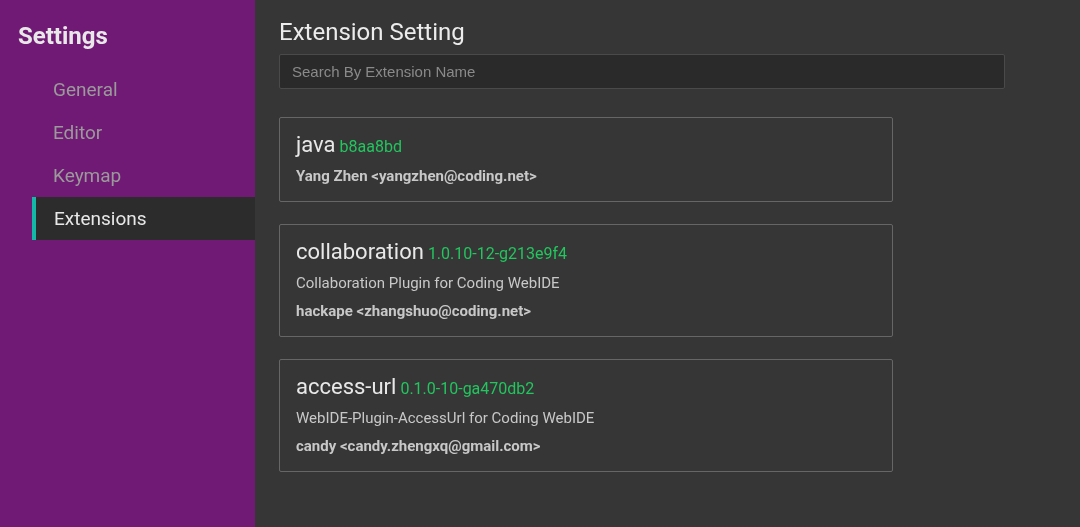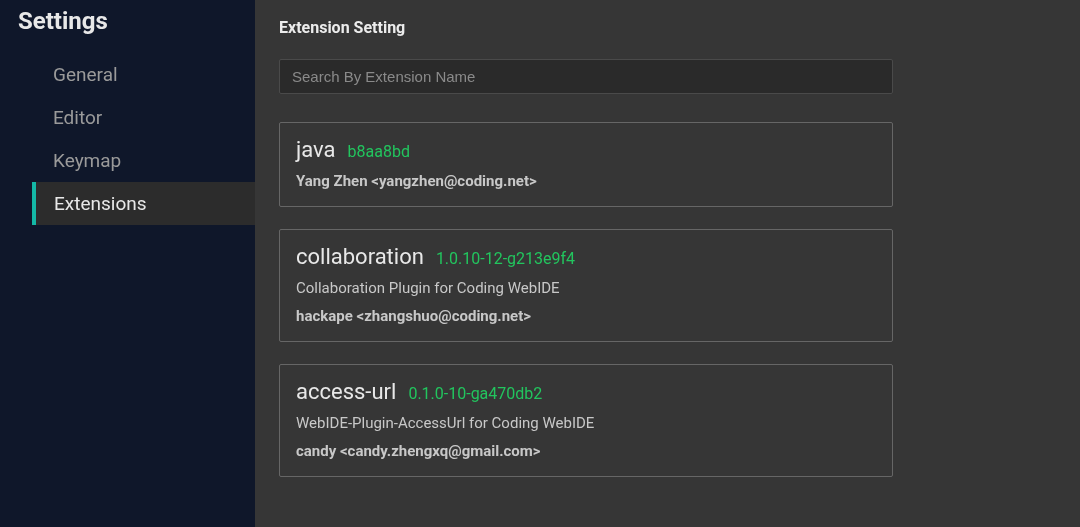--- a/index.html
+++ b/index.html
@@ -11,22 +11,22 @@
       font-family: -apple-system, BlinkMacSystemFont, "Segoe UI", Roboto, Helvetica, Arial, sans-serif;
       background: #363636;
       color: #c8c8c8;
       width: 1080px;
       height: 527px;
       overflow: hidden;
       display: flex;
     }
     .sidebar {
       width: 255px;
-      background: #0f172a;
-      padding-top: 1px;
+      background: #701a75;
+      padding-top: 16px;
       flex-shrink: 0;
     }
     .sidebar-title {
       font-size: 24px;
       font-weight: 700;
       color: #e8e8e8;
       padding: 6px 18px 18px 18px;
     }
     .sidebar-item {
       padding: 10px 18px;
@@ -40,27 +40,27 @@
       color: #e8e8e8;
       border-left: 4px solid #14b8a6;
       background: #2c2c2c;
     }
     .main {
       flex: 1;
       padding: 18px 24px;
       overflow-y: auto;
     }
     .main-title {
-      font-size: 16px;
-      font-weight: 700;
+      font-size: 24px;
+      font-weight: 400;
       color: #ececec;
-      margin-bottom: 22px;
+      margin-bottom: 8px;
     }
     .search-input {
-      width: 614px;
+      width: 726px;
       background: #2a2a2a;
       border: 1px solid #4a4a4a;
       color: #c8c8c8;
       font-size: 15px;
       padding: 8px 12px;
       border-radius: 2px;
       outline: none;
       margin-bottom: 28px;
     }
     .search-input::placeholder {
@@ -69,21 +69,21 @@
     .ext-card {
       width: 614px;
       border: 1px solid #666666;
       padding: 14px 16px 16px 16px;
       margin-bottom: 22px;
       border-radius: 2px;
     }
     .ext-header {
       display: flex;
       align-items: baseline;
-      gap: 12px;
+      gap: 4px;
       margin-bottom: 10px;
     }
     .ext-name {
       font-size: 22px;
       color: #e8e8e8;
       font-weight: 400;
     }
     .ext-version {
       font-size: 16px;
       color: #22c55e;

